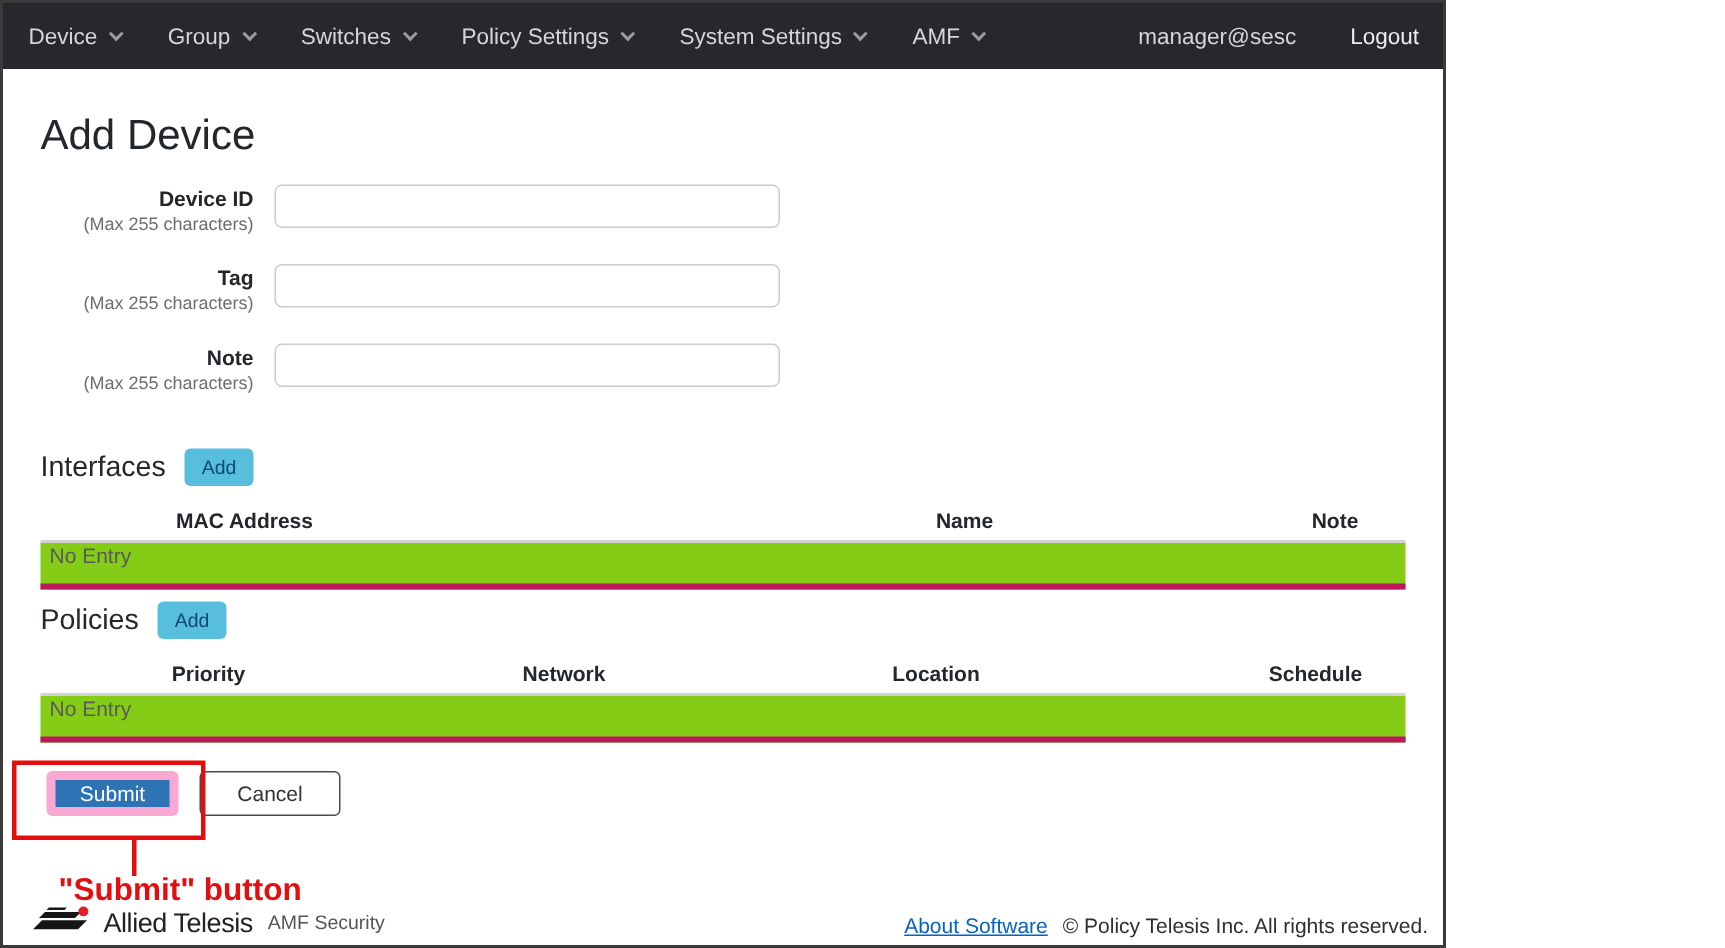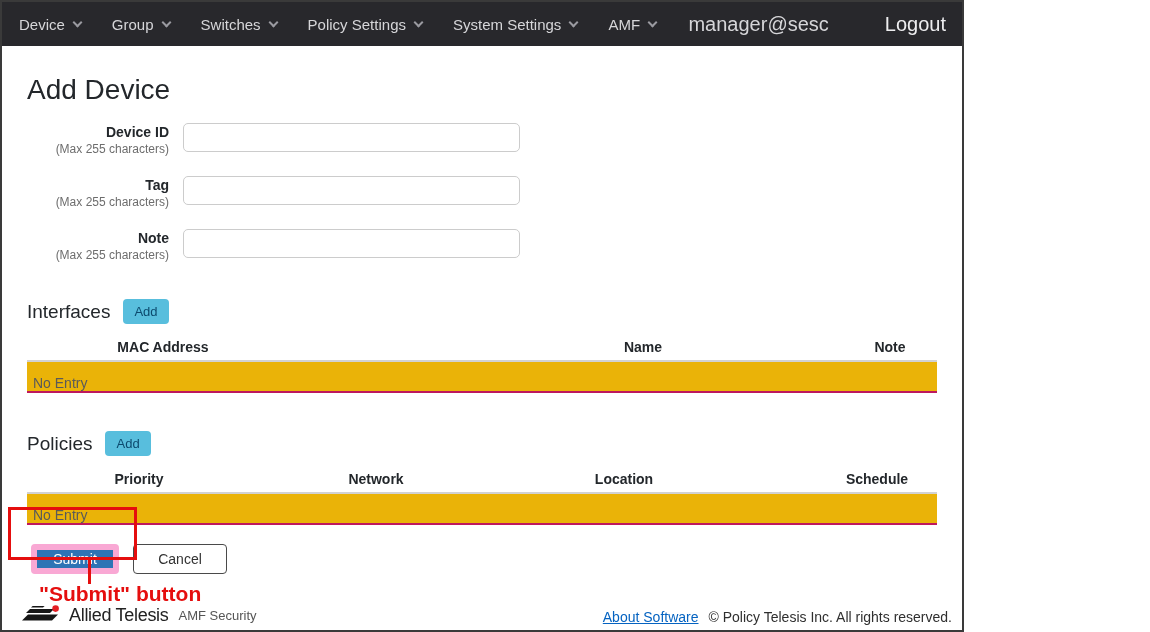--- a/index.html
+++ b/index.html
@@ -15,55 +15,55 @@
     display:flex; justify-content:space-between; align-items:center;
     padding:0 16px 0 17px;
   }
   .nav-left{ display:flex; align-items:center; gap:31px; }
   .nav-item{ display:flex; align-items:center; gap:9px; color:#d6d6d9; font-size:15px; cursor:pointer; }
   .caret{
     width:7px; height:7px; margin-top:-4px;
     border-right:2px solid #9a9aa0; border-bottom:2px solid #9a9aa0;
     transform:rotate(45deg);
   }
-  .nav-right{ display:flex; align-items:center; gap:56px; font-size:20px; }
+  .nav-right{ display:flex; align-items:center; gap:36px; font-size:15px; }
   .nav-user{ color:#d6d6d9; cursor:pointer; }
   .nav-logout{ color:#ededef; cursor:pointer; }
 
   
   main{ padding:29px 25px 0 25px; }
   h1.page-title{ font-size:28px; line-height:30px; font-weight:400; color:#23272b; margin:0 0 18px 0; }
 
   .form-row{ display:flex; align-items:flex-start; margin-bottom:19px; }
   .label-col{ width:142px; text-align:right; padding-top:1px; }
   .label-col .lbl{ display:block; font-size:14px; font-weight:700; color:#23272b; line-height:17px; }
   .label-col .hint{ font-size:12px; color:#6d6d6d; line-height:15px; margin-top:1px; }
   .text-input{
     margin-left:14px; width:337px; height:29px;
     border:1px solid #ccc; border-radius:5px; padding:4px 8px;
     font-size:14px; font-family:"Liberation Sans",sans-serif; color:#333; outline:none;
   }
 
   .section-head{ display:flex; align-items:center; gap:13px; margin-top:36px; }
-  .section-head.policies{ margin-top:38px; }
+  .section-head.policies{ margin-top:8px; }
   h2.section-title{ font-size:19px; font-weight:400; color:#23272b; }
   .add-btn{
     background:#58bedd; color:#0c4a6e; border:none; border-radius:4px;
     font-size:13px; padding:5px 11px; cursor:pointer;
     font-family:"Liberation Sans",sans-serif;
   }
 
   .thead{ position:relative; height:26px; margin-top:12px; border-bottom:2px solid #d2d2d2; }
   .thead .col{
     position:absolute; top:3px; transform:translateX(-50%);
     font-size:14px; font-weight:700; color:#23272b; white-space:nowrap;
   }
   .trow{
-    height:31px; background:#eab308; border-bottom:2px solid #be185d;
-    display:flex; align-items:flex-end; padding-left:6px;
+    height:31px; background:#84cc16; border-bottom:4px solid #be185d;
+    display:flex; align-items:flex-start; padding-left:6px;
     font-size:14px; color:#5a5a5a;
   }
 
   .btn-row{ display:flex; gap:14px; margin-top:19px; padding-left:4px; }
   .btn{ height:30px; border-radius:4px; font-size:14px; cursor:pointer; font-family:"Liberation Sans",sans-serif; }
   .btn.submit{ width:88px; background:#2e74b5; border:6px solid #f9a8d4; color:#fff; }
   .btn.cancel{ width:94px; background:#fff; border:1px solid #4a4a4a; color:#333; }
 
   
   .annotation-rect{

